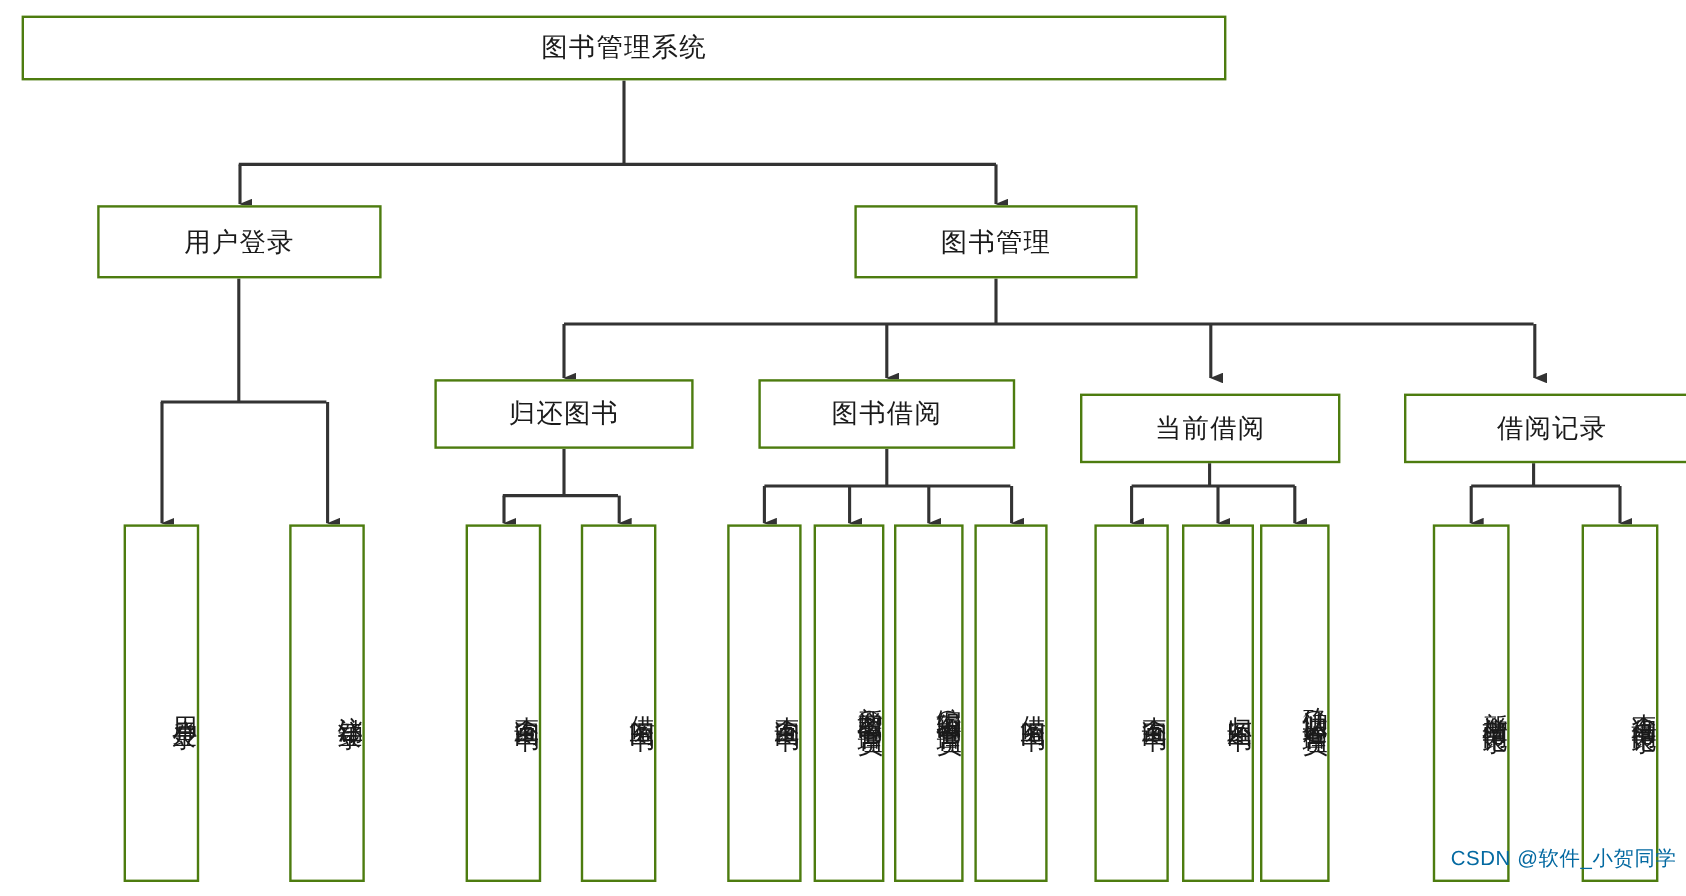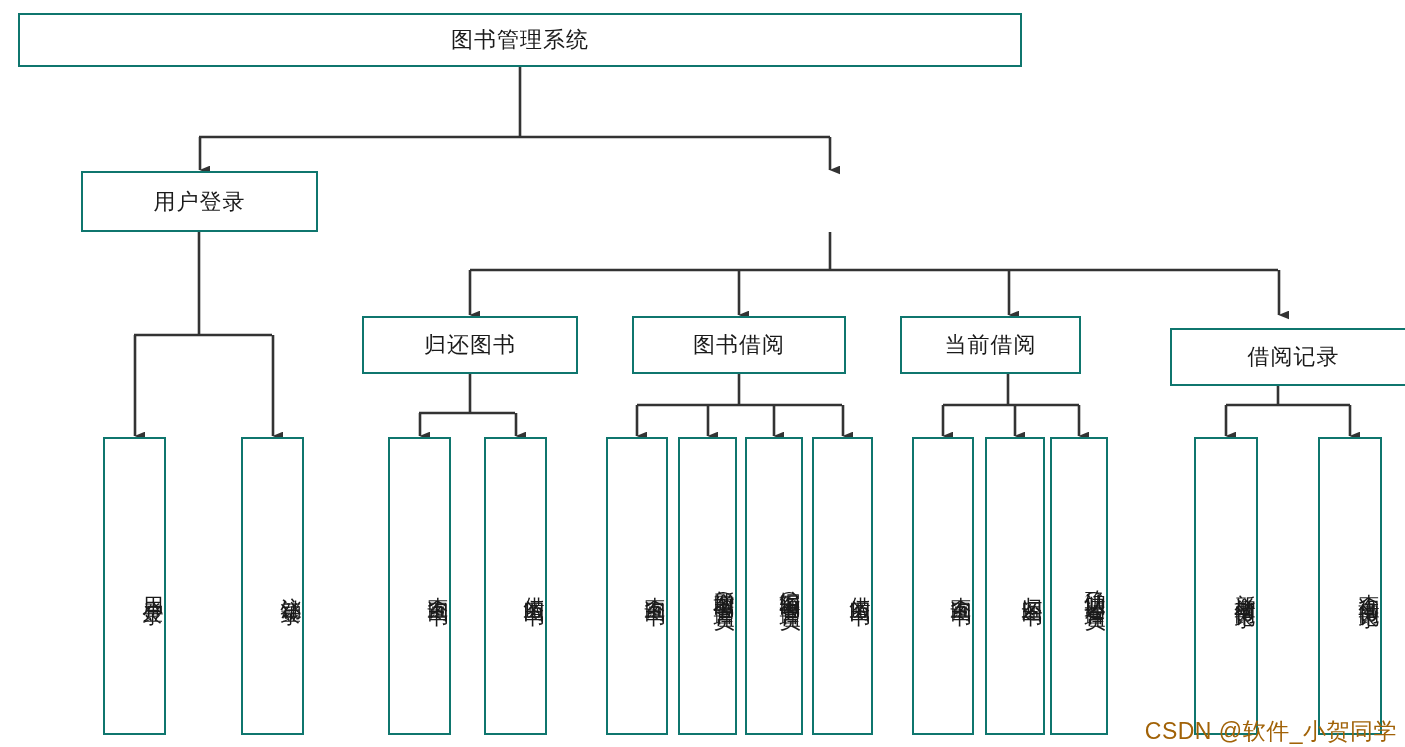--- a/index.html
+++ b/index.html
@@ -21,21 +21,21 @@
     position: absolute;
     left: 0;
     top: 0;
     width: 1405px;
     height: 747px;
     pointer-events: none;
   }
   .node {
     position: absolute;
     box-sizing: border-box;
-    border: 2px solid #0f766e;
+    border: 2px solid #4d7c0f;
     background: #ffffff;
     display: flex;
     align-items: center;
     justify-content: center;
     color: #1a1a1a;
   }
   .node.horiz {
     font-size: 22px;
     letter-spacing: 1px;
   }
@@ -51,23 +51,23 @@
     justify-content: center;
   }
   .node.vert .vtext {
     writing-mode: vertical-rl;
     text-orientation: upright;
     white-space: nowrap;
   }
   #watermark {
     position: absolute;
     right: 8px;
-    bottom: 0;
-    font-size: 23px;
-    color: #a16207;
+    bottom: 20px;
+    font-size: 17px;
+    color: #0369a1;
     letter-spacing: 0.5px;
     white-space: nowrap;
   }
 </style>
 </head>
 <body>
 
 <div id="canvas">
 
   <svg id="edges" viewBox="0 0 1405 747">
@@ -114,30 +114,33 @@
   </svg>
 
   <div class="node horiz" style="left: 18px; top: 13px; width: 1004px; height: 54px;">
     <span>图书管理系统</span>
   </div>
 
   <div class="node horiz" style="left: 81px; top: 171px; width: 237px; height: 61px;">
     <span>用户登录</span>
   </div>
 
+  <div class="node horiz" style="left: 712px; top: 171px; width: 236px; height: 61px;">
+    <span>图书管理</span>
+  </div>
 
   <div class="node horiz" style="left: 362px; top: 316px; width: 216px; height: 58px;">
     <span>归还图书</span>
   </div>
 
   <div class="node horiz" style="left: 632px; top: 316px; width: 214px; height: 58px; text-align: center;">
     <span>图书借阅</span>
   </div>
 
-  <div class="node horiz" style="left: 900px; top: 316px; width: 181px; height: 58px; font-family: Liberation Mono, monospace;">
+  <div class="node horiz" style="left: 900px; top: 328px; width: 217px; height: 58px; font-family: Liberation Mono, monospace;">
     <span>当前借阅</span>
   </div>
 
   <div class="node horiz" style="left: 1170px; top: 316px; width: 247px; height: 58px; margin-top: 12px;">
     <span>借阅记录</span>
   </div>
 
   <div class="node vert" style="left: 103px; top: 437px; width: 63px; height: 298px;">
     <span class="vtext">用户登录</span>
   </div>

